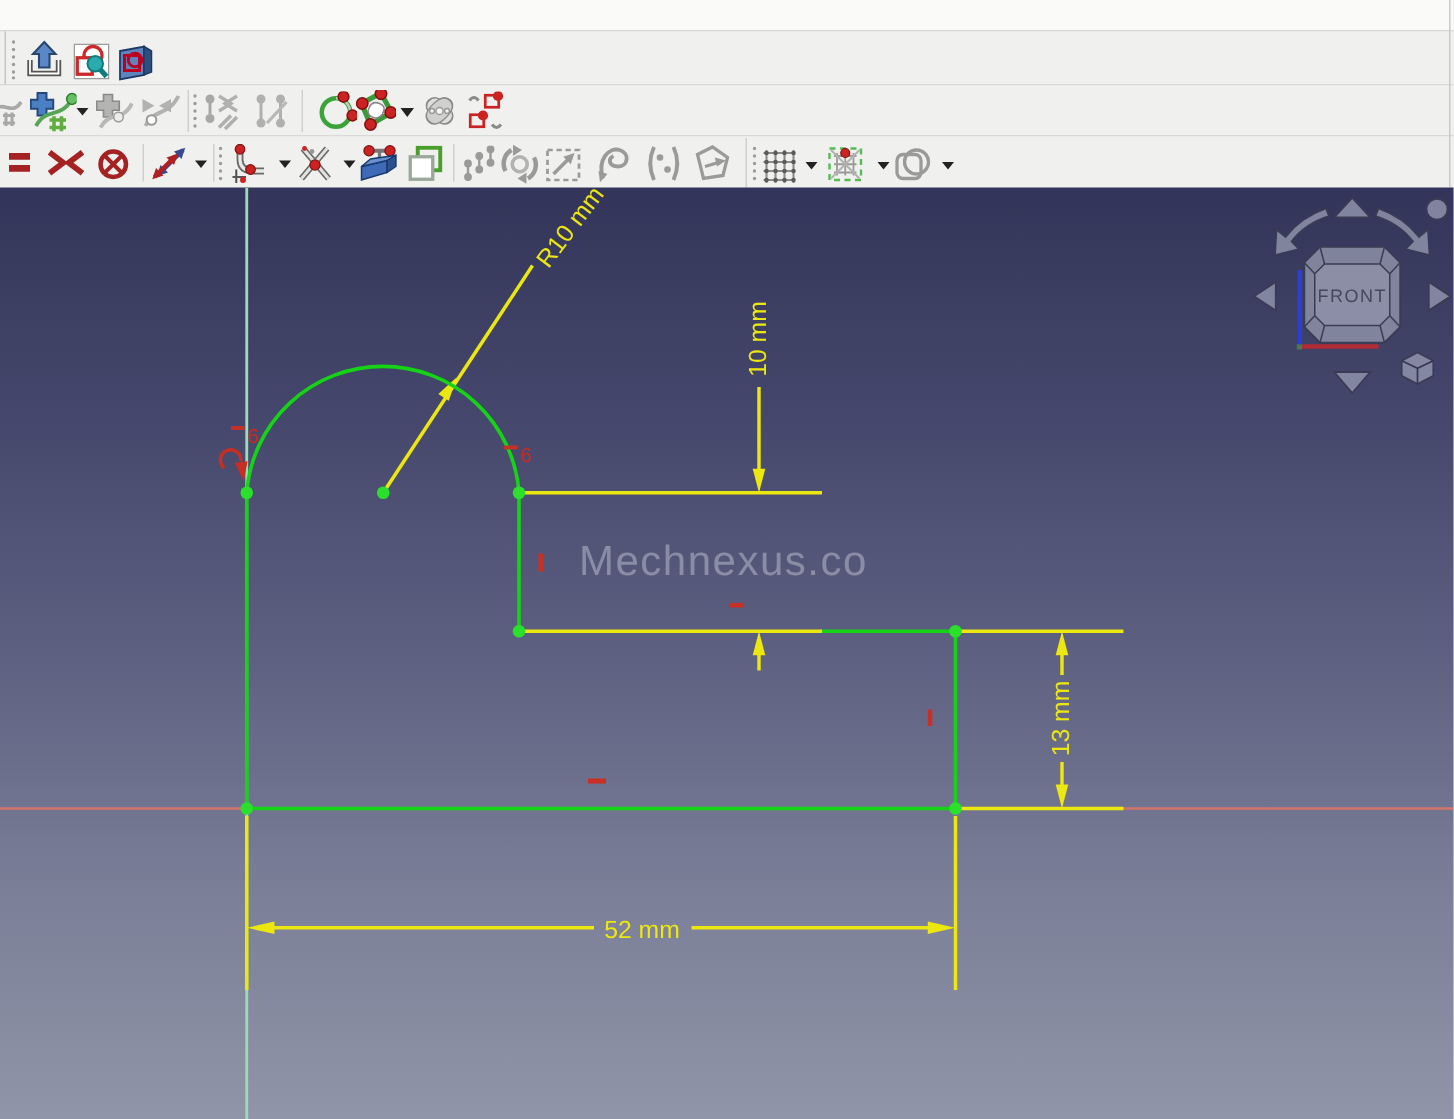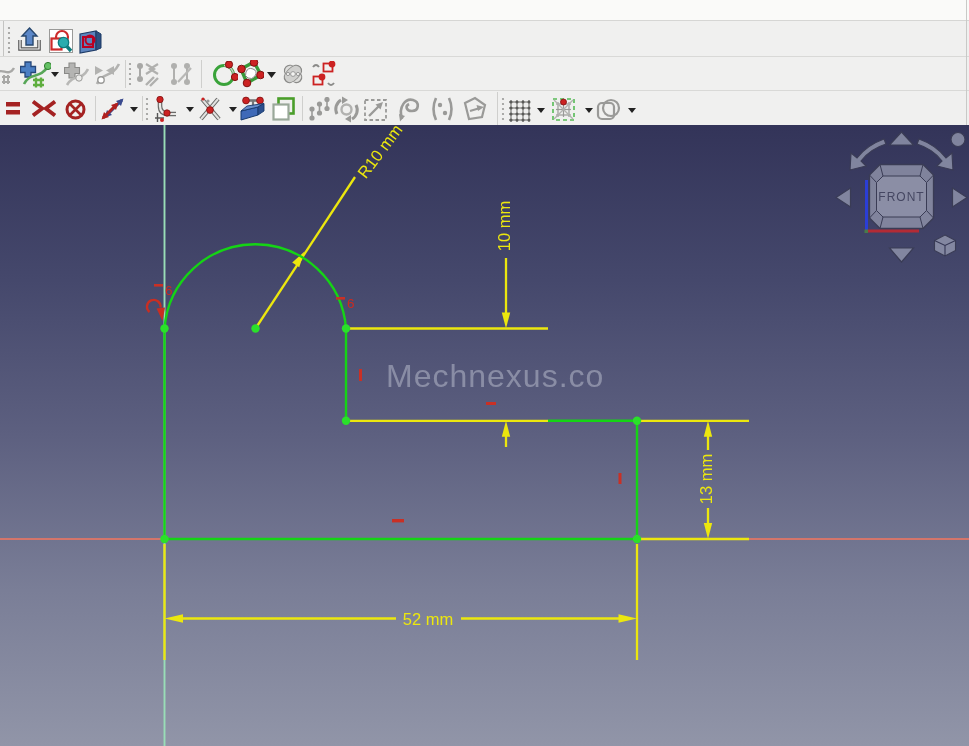--- a/index.html
+++ b/index.html
@@ -6,21 +6,21 @@
  font-family:"Liberation Sans",sans-serif;background:#f0f0ef;}
 #menustrip{position:absolute;left:0;top:0;width:969px;height:20px;background:#fafaf9;border-bottom:1px solid #d6d6d4;}
 #row1{position:absolute;left:0;top:21px;width:969px;height:35px;background:#f0f0ef;border-bottom:1px solid #d9d9d7;}
 #row2{position:absolute;left:0;top:57px;width:969px;height:33px;background:#f0f0ef;border-bottom:1px solid #d9d9d7;}
 #row3{position:absolute;left:0;top:91px;width:969px;height:34px;background:#f0f0ef;}
 #rightedge{position:absolute;left:966px;top:0;width:1px;height:125px;background:#c9c9c7;}
 .ic{position:absolute;}
 .sep{position:absolute;width:1px;background:#cfcfcd;}
 #vp{position:absolute;left:0;top:125px;width:969px;height:621px;overflow:hidden;
  background:linear-gradient(180deg,#333459 0%,#45486c 25%,#5d6080 50%,#7a7e97 75%,#9195a8 100%);}
-#wm{position:absolute;left:386px;top:233px;font-size:32px;color:rgba(200,205,217,0.46);letter-spacing:1px;}
+#wm{position:absolute;left:386px;top:233px;font-size:28px;color:rgba(200,205,217,0.46);letter-spacing:1px;}
 </style>
 </head>
 <body>
 <div id="menustrip"></div>
 <div id="row1"></div>
 <div id="row2"></div>
 <div id="row3"></div>
 <div id="rightedge"></div>
 <div id="icons">
 

